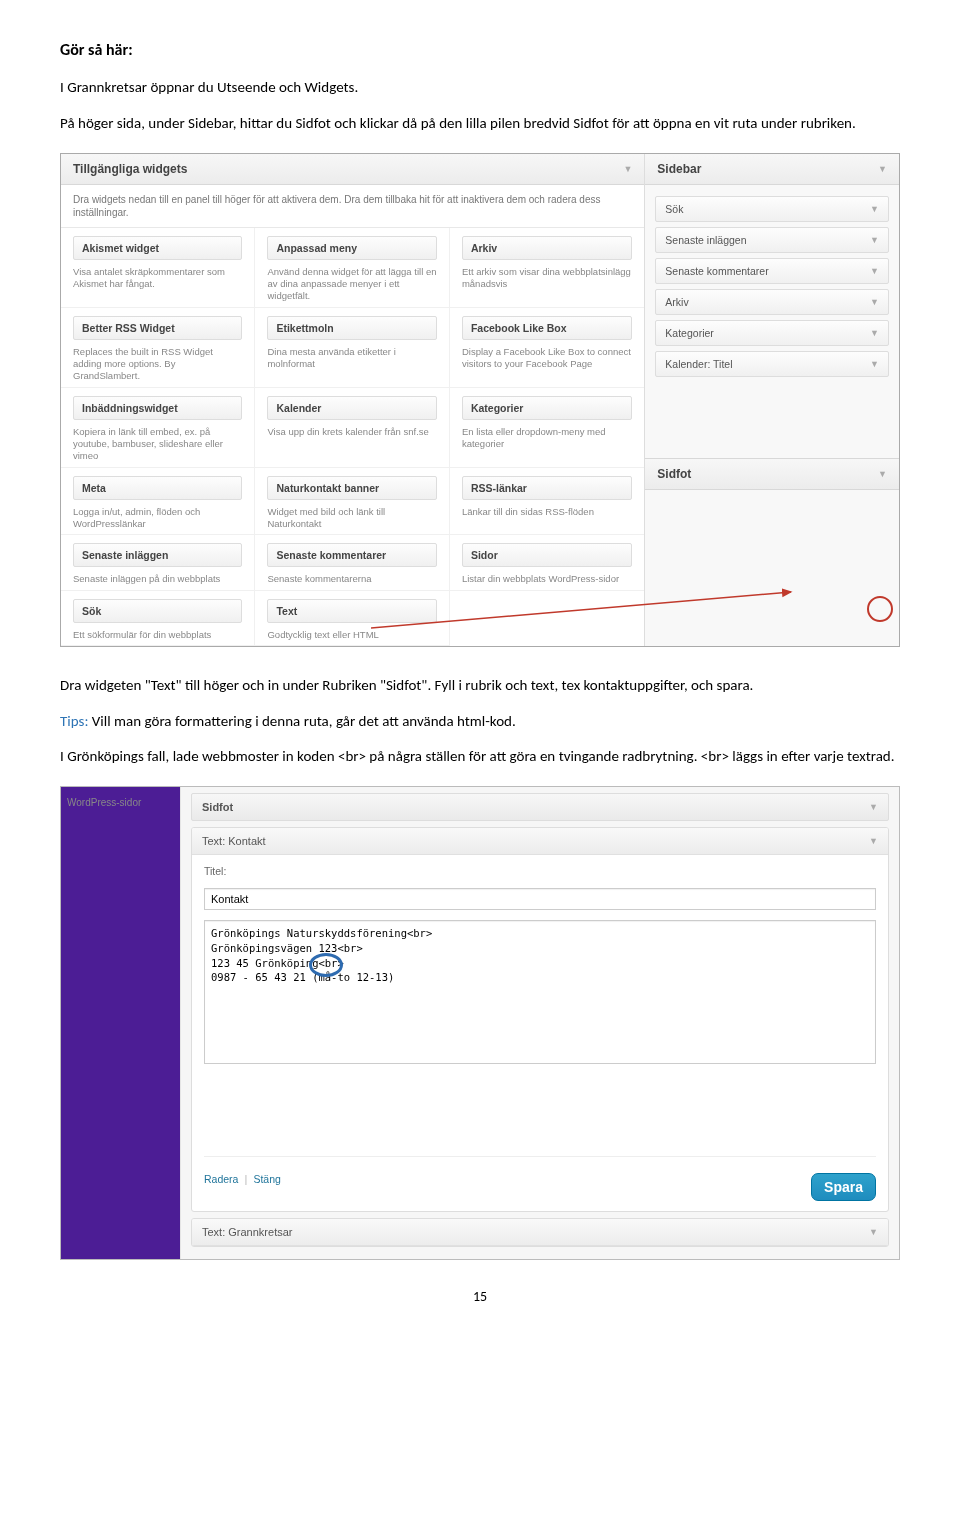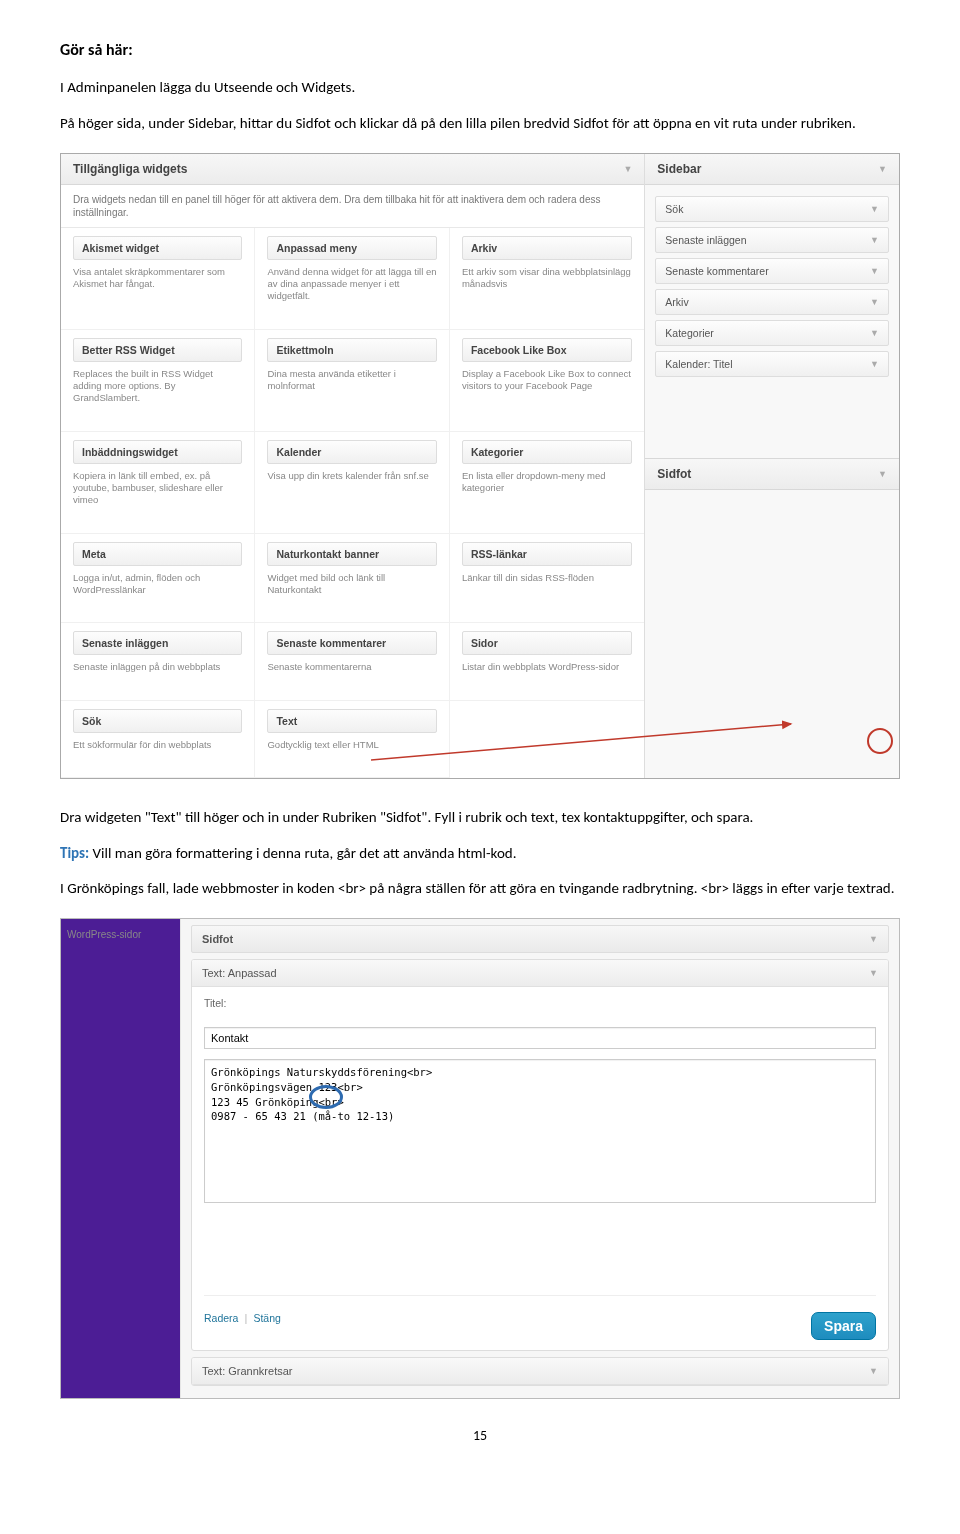--- a/index.html
+++ b/index.html
@@ -1,63 +1,63 @@
 <!DOCTYPE html>
 <html><head>
 <meta charset="utf-8">
 <style>
   *{box-sizing:border-box;margin:0;padding:0}
   body{font-family:Calibri,Arial,sans-serif;background:#fff;color:#000;width:960px;margin:0 auto;padding:40px 60px}
   .doc-heading{font-weight:700;font-size:16px;margin-bottom:18px}
   .doc-p{font-size:15px;line-height:1.45;margin-bottom:14px}
-  .doc-p .tips{color:#2e74b5;font-weight:700}
+  .doc-p .tips{color:#2e74b5;font-weight:400}
   
   
   .shot1{border:1px solid #aaa;background:#fff;font-family:Helvetica,Arial,sans-serif;font-size:11px;color:#555;margin:18px 0 28px;position:relative}
   .shot1-inner{display:flex}
   .col-left{flex:2.3;border-right:1px solid #ddd}
   .col-right{flex:1;background:#f8f8f8}
   .panel-hdr{background:linear-gradient(#f7f7f7,#ececec);border-bottom:1px solid #d8d8d8;padding:8px 12px;font-weight:700;color:#444;font-size:12px;display:flex;justify-content:space-between;align-items:center}
   .tri{color:#aaa;font-size:9px}
   .sub-note{padding:8px 12px;color:#777;font-size:10px;line-height:1.3;border-bottom:1px solid #e8e8e8}
   .wgrid{display:grid;grid-template-columns:1fr 1fr 1fr;gap:0}
-  .wcell{padding:8px 12px 26px;border-right:1px solid #f0f0f0;border-bottom:1px solid #f0f0f0}
+  .wcell{padding:8px 12px 4px;border-right:1px solid #f0f0f0;border-bottom:1px solid #f0f0f0}
   .wcell:nth-child(3n){border-right:none}
   .wlabel{background:linear-gradient(#fdfdfd,#f0f0f0);border:1px solid #ddd;border-radius:2px;padding:5px 8px;font-weight:700;color:#444;font-size:10.5px;margin-bottom:6px;cursor:grab}
   .wdesc{font-size:9.5px;color:#888;line-height:1.3}
   .side-list{padding:6px 10px}
   .side-item{background:linear-gradient(#fdfdfd,#f0f0f0);border:1px solid #ddd;border-radius:2px;padding:6px 9px;font-size:10.5px;color:#555;margin:5px 0;display:flex;justify-content:space-between;align-items:center}
   .gap{height:70px}
   .arrow-svg{position:absolute;pointer-events:none}
   .circle-mark{position:absolute;border:2px solid #c0392b;border-radius:50%}
   
   
   .shot2{border:1px solid #bbb;background:#4c1d95;font-family:Helvetica,Arial,sans-serif;font-size:11px;color:#555;margin:18px 0 28px;display:flex}
   .shot2-left{width:120px;border-right:1px solid #e5e5e5;padding:10px 6px;font-size:10px;color:#888}
   .shot2-right{flex:1;background:#f6f6f6;padding:6px 10px}
   .expand-box{background:#fff;border:1px solid #ddd;border-radius:3px;margin:6px 0;overflow:hidden}
   .exp-hdr{background:linear-gradient(#f9f9f9,#ececec);padding:7px 10px;font-size:11px;color:#555;display:flex;justify-content:space-between;align-items:center;border-bottom:1px solid #e0e0e0}
   .form-body{padding:10px 12px}
-  .form-body label{display:block;font-size:10.5px;color:#666;margin-bottom:18px}
+  .form-body label{display:block;font-size:10.5px;color:#666;margin-bottom:11px}
   .form-body input[type=text]{width:100%;border:1px solid #ccc;padding:4px 6px;font-size:11px;margin-bottom:10px;background:#fff;box-shadow:inset 0 1px 1px rgba(0,0,0,0.06)}
   .form-body textarea{width:100%;height:144px;border:1px solid #ccc;padding:5px 6px;font-size:10.5px;line-height:1.4;background:#fff;box-shadow:inset 0 1px 1px rgba(0,0,0,0.06);resize:none;margin-bottom:90px}
   .chk-row{font-size:10.5px;color:#555;margin:8px 0 12px}
   .chk-row input{margin-right:5px;vertical-align:middle}
   .foot-row{display:flex;justify-content:space-between;align-items:flex-start;padding-top:16px;border-top:1px solid #eee}
   .link{color:#21759b;font-size:10.5px;cursor:pointer}
   .divider{color:#bbb;margin:0 3px}
   .btn-primary{background:linear-gradient(#2ea2cc,#1e8cbe);color:#fff;border:1px solid #0074a2;border-radius:7px;padding:5px 12px;font-size:14px;font-weight:700;cursor:pointer}
   .page-num{text-align:center;font-size:14px;margin-top:24px}
   .circle2{position:absolute;border:3px solid #2e6bb0;border-radius:50%;width:34px;height:24px}
 </style>
 </head>
 <body>
 
 <p class="doc-heading">Gör så här:</p>
-<p class="doc-p">I Adminpanelen lägga du Utseende och Widgets.</p>
+<p class="doc-p">I Grannkretsar öppnar du Utseende och Widgets.</p>
 <p class="doc-p">På höger sida, under Sidebar, hittar du Sidfot och klickar då på den lilla pilen bredvid Sidfot för att öppna en vit ruta under rubriken.</p>
 
 <div class="shot1">
   <div class="shot1-inner">
     <div class="col-left">
       <div class="panel-hdr">
         <span>Tillgängliga widgets</span>
         <span class="tri">▼</span>
       </div>
       <div class="sub-note">Dra widgets nedan till en panel till höger för att aktivera dem. Dra dem tillbaka hit för att inaktivera dem och radera dess inställningar.</div>
@@ -190,21 +190,21 @@
 
 <div class="shot2" style="position:relative">
   <div class="shot2-left">WordPress-sidor</div>
   <div class="shot2-right">
     <div class="exp-hdr" style="border:1px solid #ddd;border-radius:2px;margin-bottom:4px;background:linear-gradient(#f7f7f7,#eaeaea)">
       <b>Sidfot</b>
       <span class="tri">▼</span>
     </div>
     <div class="expand-box">
       <div class="exp-hdr">
-        <span>Text: Anpassad</span>
+        <span>Text: Kontakt</span>
         <span class="tri">▼</span>
       </div>
       <div class="form-body">
         <label>Titel:</label>
         <input type="text" value="Kontakt" style="">
         <textarea id="ta" style="">Grönköpings Naturskyddsförening&lt;br&gt;
 Grönköpingsvägen 123&lt;br&gt;
 123 45 Grönköping&lt;br&gt;
 0987 - 65 43 21 (må-to 12-13)</textarea>
         <div class="foot-row">

